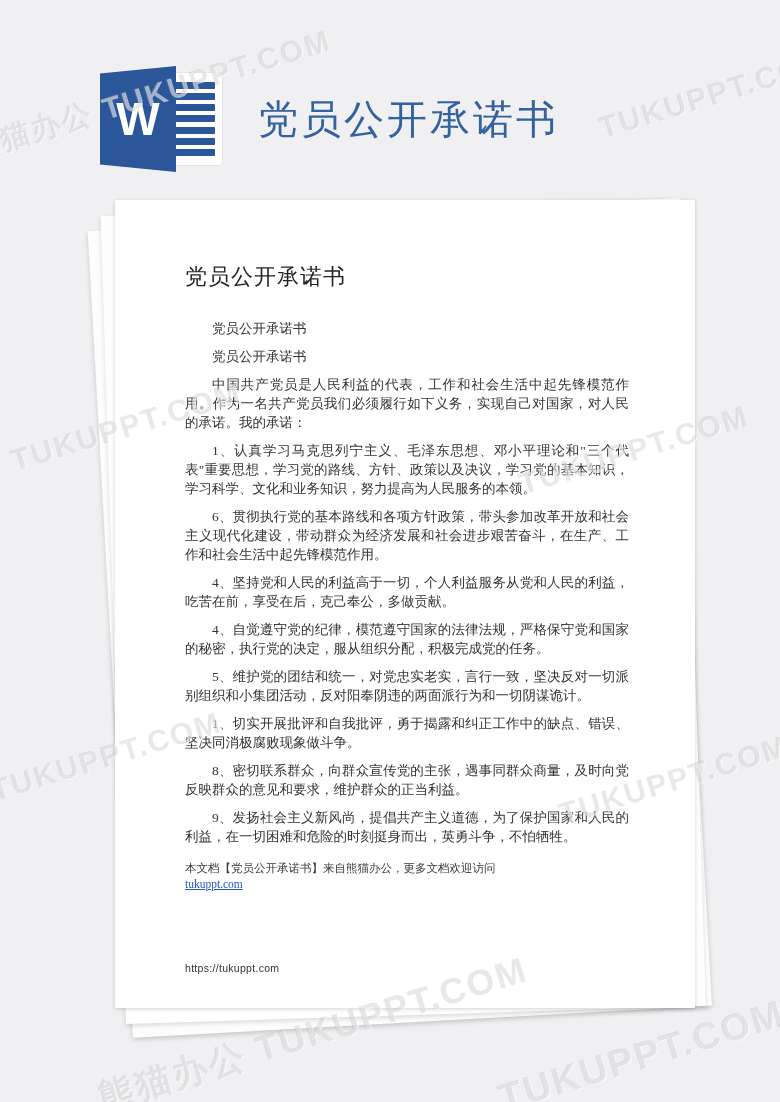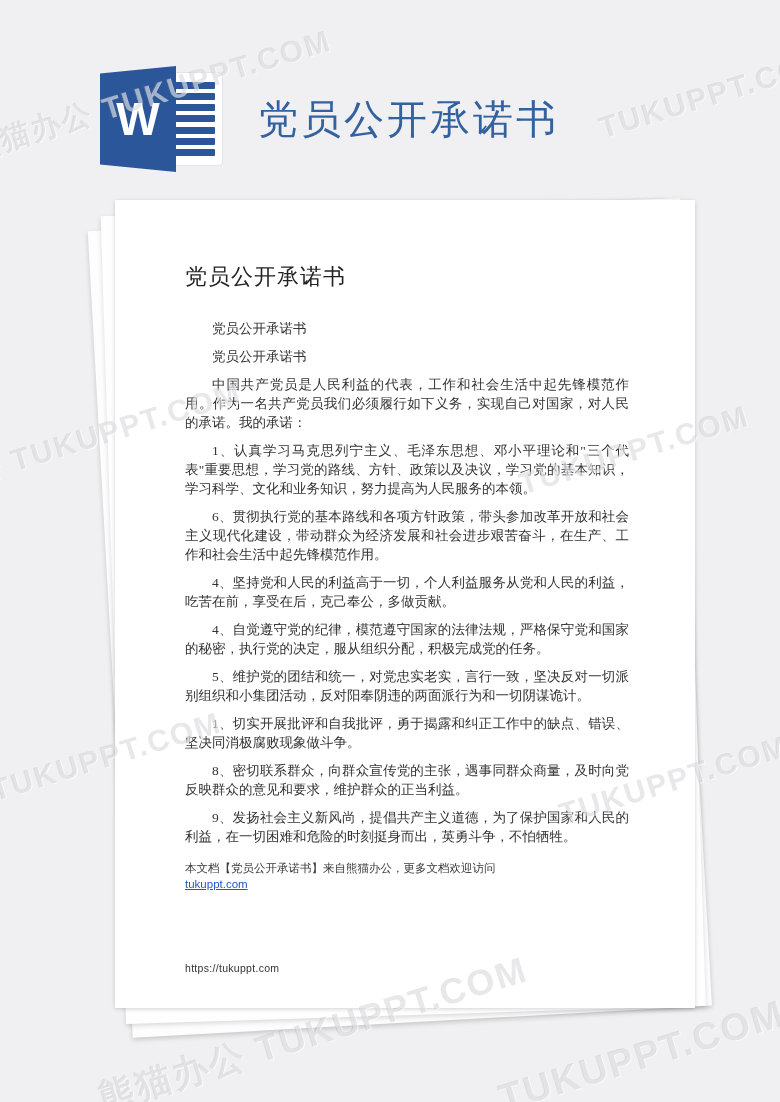--- a/index.html
+++ b/index.html
@@ -34,21 +34,21 @@
   .doc-heading{
     font-family:"Liberation Serif","DejaVu Serif",serif;
     font-size:22px;font-weight:400;color:#222;margin:0 0 27px;letter-spacing:1px;
   }
   .doc-body p{
     font-family:"Liberation Serif","DejaVu Serif",serif;
     font-size:13.5px;line-height:19px;color:#333;margin:0 0 9px;text-indent:2em;
     text-align:justify;
   }
   .doc-footer{
-    margin-top:14px;font-family:Liberation Sans, sans-serif;
+    margin-top:14px;font-family:Liberation Serif, serif;
     font-size:11.5px;line-height:16px;color:#3a3a3a;
   }
   .doc-footer a{color:#2456c0;text-decoration:underline;cursor:pointer;display:inline-block;}
   .page-url{
     position:absolute;left:70px;bottom:34px;font-size:10.5px;color:#333;
     font-family:"Liberation Sans","DejaVu Sans",sans-serif;letter-spacing:0.3px;
   }
   
   .wm{
     position:absolute;white-space:nowrap;z-index:8;pointer-events:none;

